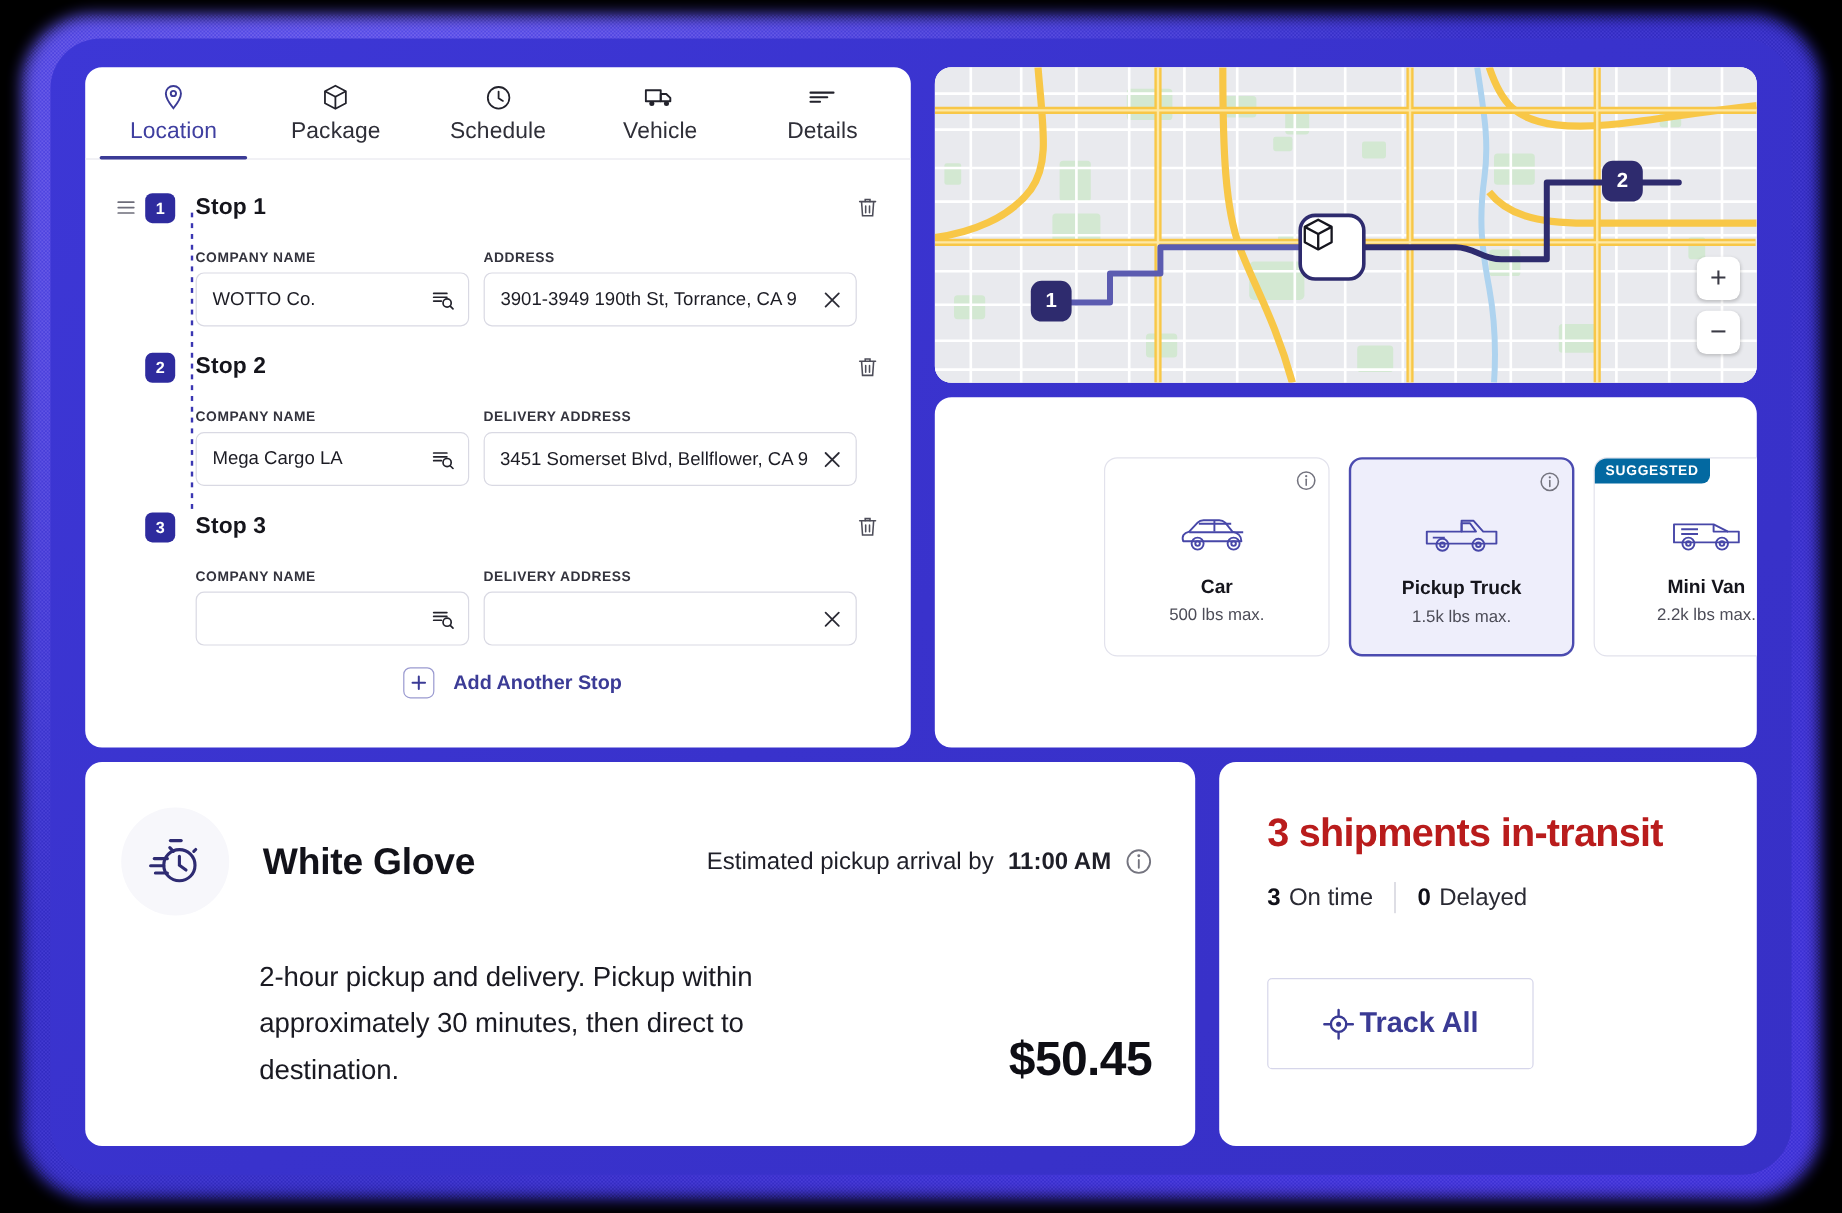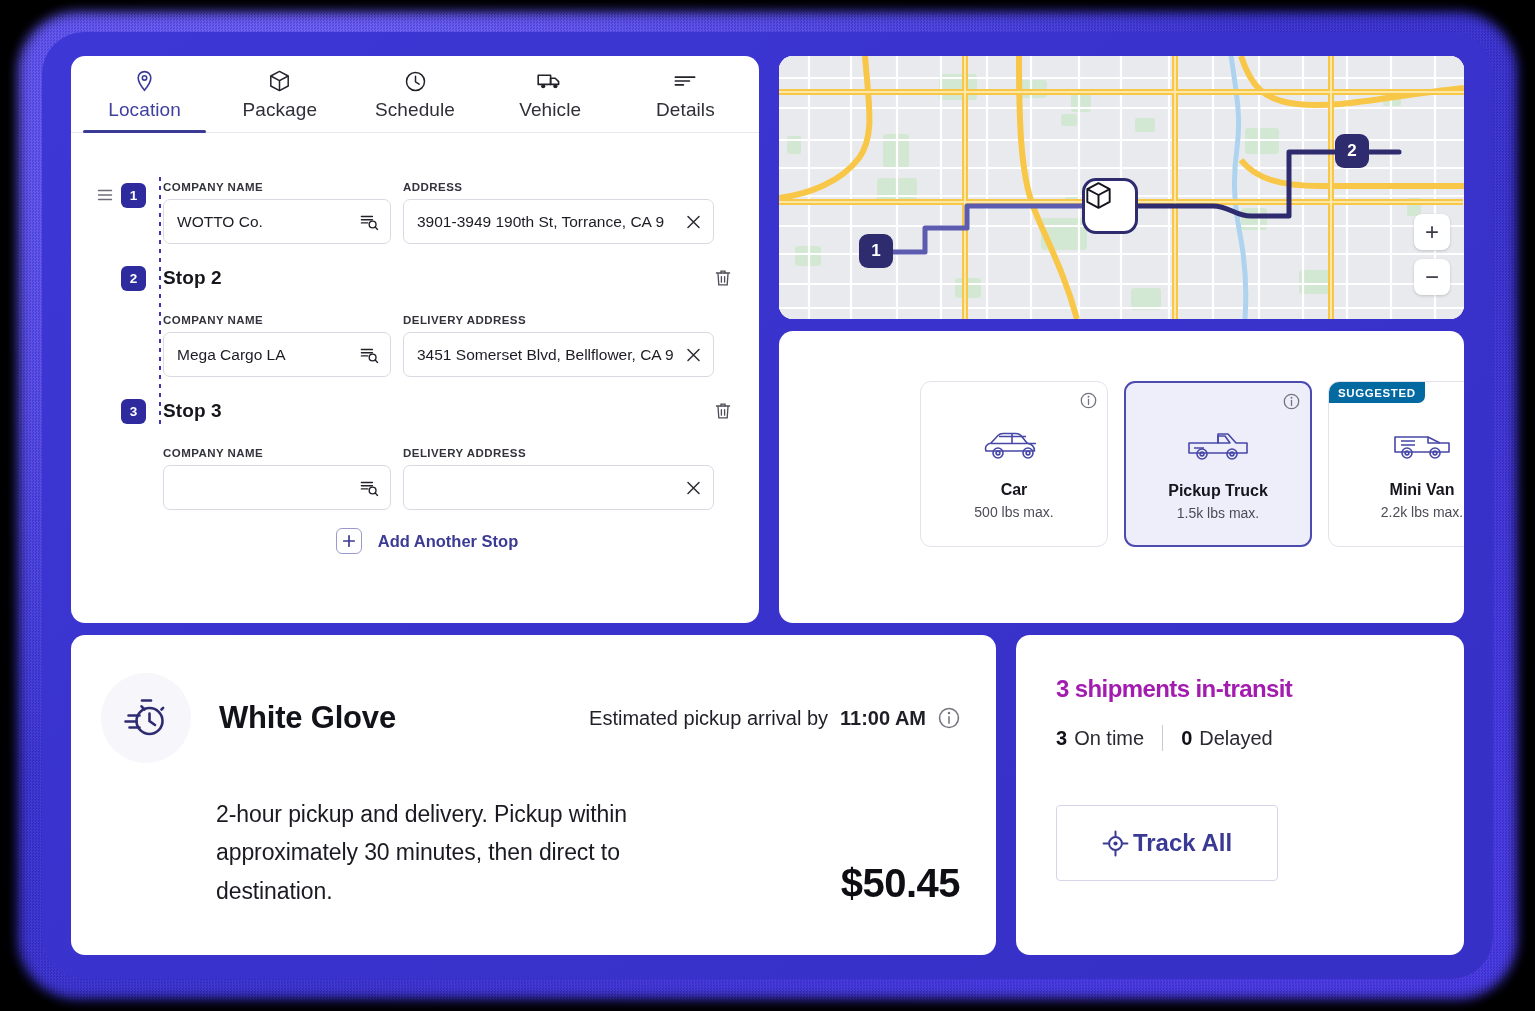--- a/index.html
+++ b/index.html
@@ -287,21 +287,21 @@
   .svc-price {
     margin-left: auto;
     font-size: 40px; font-weight: bold;
     color: #0e0e14;
     letter-spacing: -.5px;
     padding-bottom: 4px;
   }
 
   
   #transit-panel { left: 974px; top: 603px; width: 448px; height: 320px; padding: 40px 40px; }
-  .tr-title { font-size: 24px; font-weight: bold; color: #a21caf; letter-spacing: -.6px; }
+  .tr-title { font-size: 33px; font-weight: bold; color: #b91c1c; letter-spacing: -.6px; }
   .tr-stats { display: flex; align-items: center; margin-top: 22px; font-size: 20px; color: #2a2a33; }
   .tr-stats b { font-weight: bold; color: #101018; }
   .tr-div { width: 1px; height: 26px; background: #c9c9d4; margin: 0 18px; }
   .tr-btn {
     margin-top: 54px;
     width: 222px; height: 76px;
     border: 1px solid #d6d6ea;
     border-radius: 4px;
     background: #fff;
     display: flex; align-items: center; justify-content: center; gap: 4px;
@@ -382,20 +382,31 @@
 
         <div class="stop">
           <span class="handle">
             <svg width="16" height="14" viewBox="0 0 16 14" fill="none" stroke="#6d6d7a" stroke-width="1.4" stroke-linecap="round">
               <path d="M1.5 2.5h13"></path>
                 <path d="M1.5 7h13"></path>
                 <path d="M1.5 11.5h13"></path>
             </svg>
           </span>
           <span class="badge">1</span>
+          <div class="stop-head">
+            <span class="stop-title">Stop 1</span>
+            <span class="trash">
+              <svg width="16" height="18" viewBox="0 0 16 18" fill="none" stroke="#4d4d59" stroke-width="1.3" stroke-linecap="round">
+                <path d="M1.4 4h13.2"></path>
+                  <path d="M6 4V2.2h4V4"></path>
+                <path d="M3 4.6l.8 11.2h8.4L13 4.6"></path>
+                <path d="M6.4 7.6v5.6M9.6 7.6v5.6"></path>
+              </svg>
+            </span>
+          </div>
           <div class="fields">
             <div class="field company">
               <span class="field-label">COMPANY NAME</span>
               <div class="input-wrap">
                 <input type="text" value="WOTTO Co." style="">
                 <span class="input-ico">
                   <svg width="19" height="17" viewBox="0 0 19 17" fill="none" stroke="#22222b" stroke-width="1.4" stroke-linecap="round">
                     <path d="M1.4 3h11"></path>
                       <path d="M1.4 6.2h11"></path>
                       <path d="M1.4 9.4h6.4"></path>

